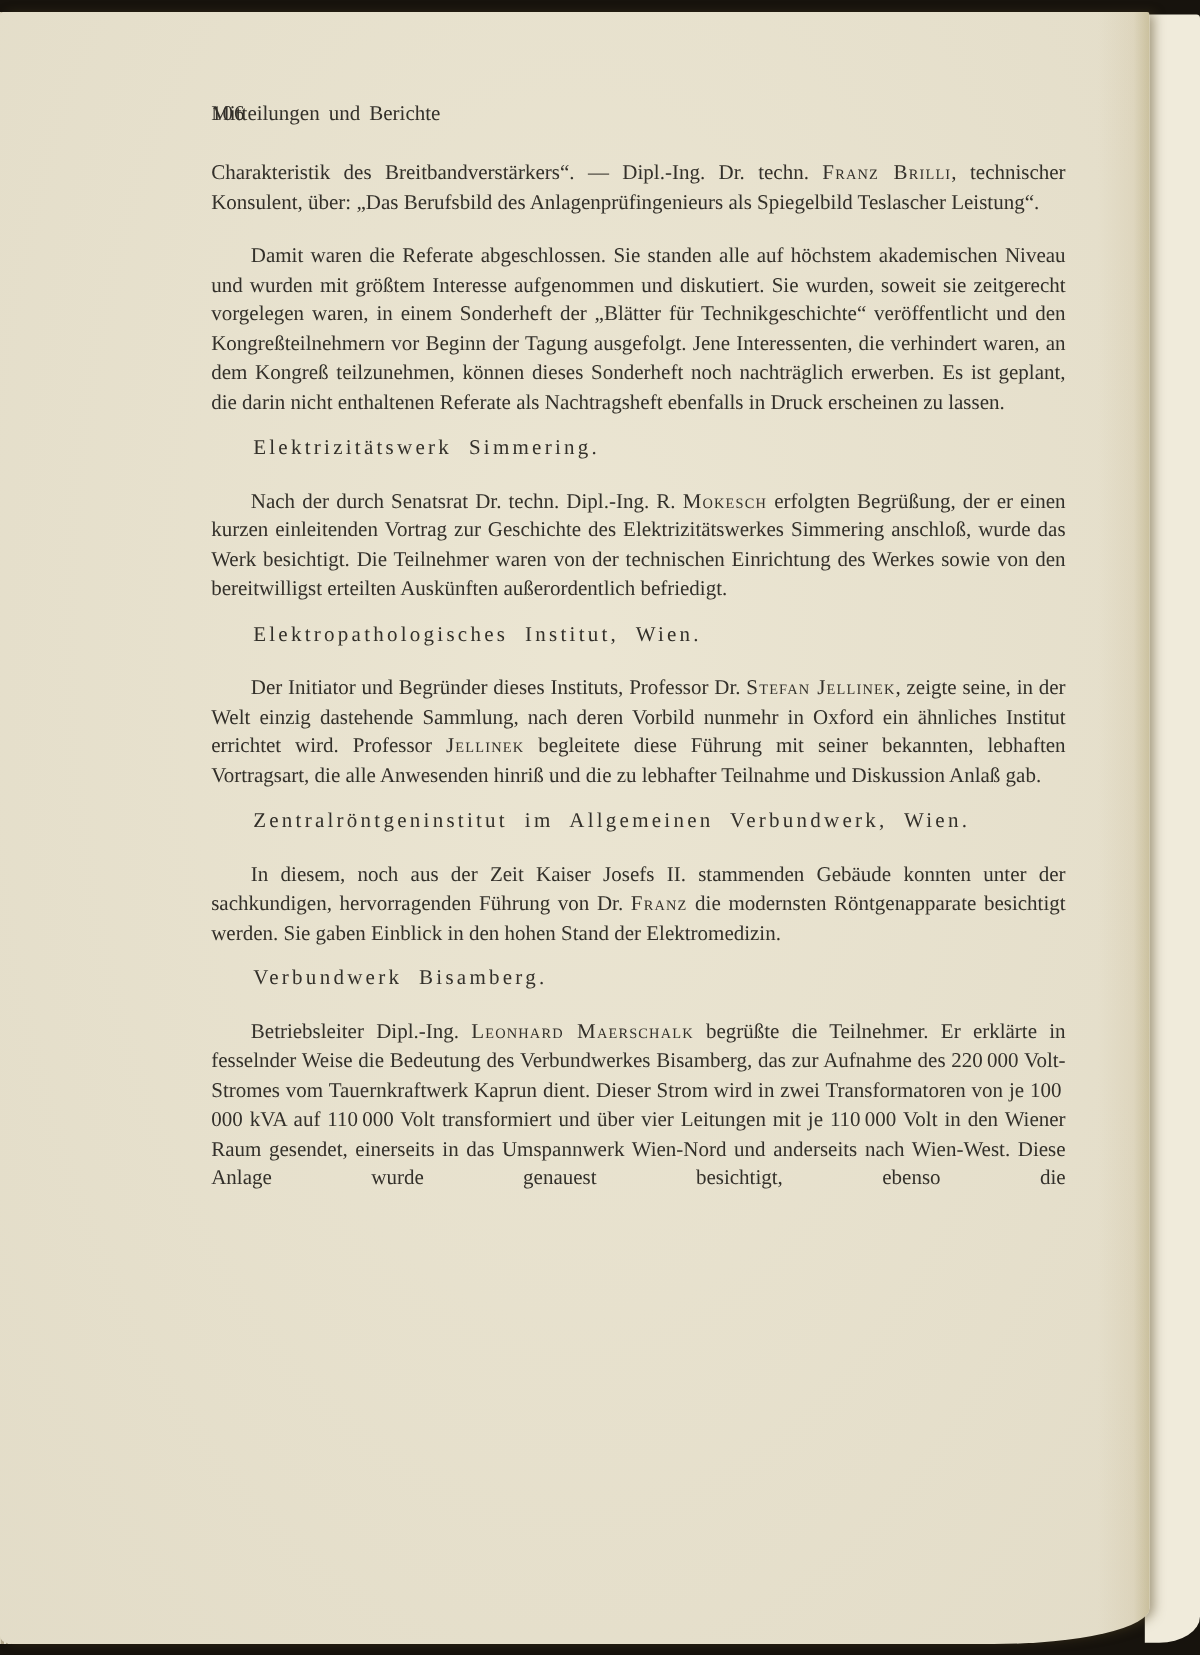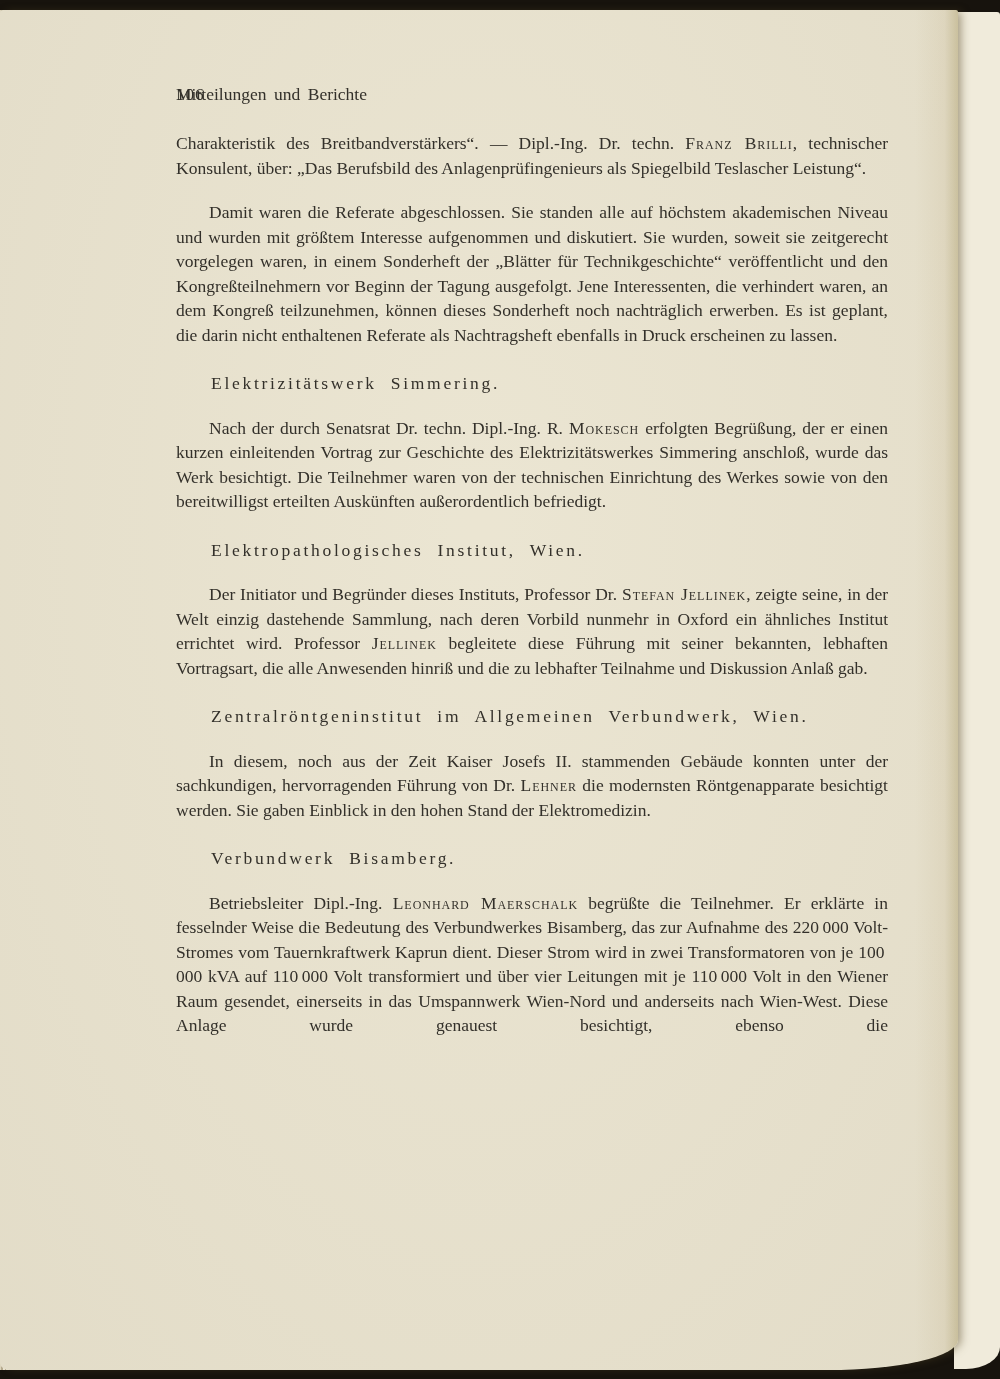--- a/index.html
+++ b/index.html
@@ -49,21 +49,21 @@
   .page-number { position: absolute; left: 0; top: 0; letter-spacing: 0.04em; }
   .head-title  { position: absolute; left: 0; right: 0; text-align: left; word-spacing: 0.18em; }
   .para {
     margin: 20px 0 0;
     text-align: justify;
   }
   .para:first-of-type { margin-top: 0; }
   .para.indent { text-indent: 33px; }
   .para.jlast { text-align-last: justify; }
   .section-heading {
-    margin: 24px 0 6px;
+    margin: 13px 0 6px;
     padding-left: 35px;
     font-size: 17.5px;
     font-weight: normal;
     letter-spacing: 0.155em;
     word-spacing: 0.4em;
     line-height: 24.5px;
   }
   .sc { font-variant: small-caps; letter-spacing: 0.055em; }
 </style>
 </head>
@@ -77,19 +77,19 @@
       <span class="head-title">Mitteilungen und Berichte</span>
     </div>
     <main>
         <p class="para"><span>Charakteristik des Breitbandverstärkers“. — Dipl.-Ing. Dr. techn. </span><span class="sc">Franz Brilli</span><span>, technischer Konsulent, über: „Das Berufsbild des Anlagenprüfingenieurs als Spiegelbild Teslascher Leistung“.</span></p>
         <p class="para indent"><span>Damit waren die Referate abgeschlossen. Sie standen alle auf höchstem akademischen Niveau und wurden mit größtem Interesse aufgenommen und diskutiert. Sie wurden, soweit sie zeitgerecht vorgelegen waren, in einem Sonderheft der „Blätter für Technikgeschichte“ veröffentlicht und den Kongreßteilnehmern vor Beginn der Tagung ausgefolgt. Jene Interessenten, die verhindert waren, an dem Kongreß teilzunehmen, können dieses Sonderheft noch nachträglich erwerben. Es ist geplant, die darin nicht enthaltenen Referate als Nachtragsheft ebenfalls in Druck erscheinen zu lassen.</span></p>
         <h2 class="section-heading">Elektrizitätswerk Simmering.</h2>
         <p class="para indent"><span>Nach der durch Senatsrat Dr. techn. Dipl.-Ing. R. </span><span class="sc">Mokesch</span><span> erfolgten Begrüßung, der er einen kurzen einleitenden Vortrag zur Geschichte des Elektrizitätswerkes Simmering anschloß, wurde das Werk besichtigt. Die Teilnehmer waren von der technischen Einrichtung des Werkes sowie von den bereitwilligst erteilten Auskünften außerordentlich befriedigt.</span></p>
         <h2 class="section-heading">Elektropathologisches Institut, Wien.</h2>
         <p class="para indent"><span>Der Initiator und Begründer dieses Instituts, Professor Dr. </span><span class="sc">Stefan Jellinek</span><span>, zeigte seine, in der Welt einzig dastehende Sammlung, nach deren Vorbild nunmehr in Oxford ein ähnliches Institut errichtet wird. Professor </span><span class="sc">Jellinek</span><span> begleitete diese Führung mit seiner bekannten, lebhaften Vortragsart, die alle Anwesenden hinriß und die zu lebhafter Teilnahme und Diskussion Anlaß gab.</span></p>
         <h2 class="section-heading">Zentralröntgeninstitut im Allgemeinen Verbundwerk, Wien.</h2>
-        <p class="para indent"><span>In diesem, noch aus der Zeit Kaiser Josefs II. stammenden Gebäude konnten unter der sachkundigen, hervorragenden Führung von Dr. </span><span class="sc">Lehner</span><span> die modernsten Röntgenapparate besichtigt werden. Sie gaben Einblick in den hohen Stand der Elektromedizin.</span></p>
+        <p class="para indent"><span>In diesem, noch aus der Zeit Kaiser Josefs II. stammenden Gebäude konnten unter der sachkundigen, hervorragenden Führung von Dr. </span><span class="sc">Franz</span><span> die modernsten Röntgenapparate besichtigt werden. Sie gaben Einblick in den hohen Stand der Elektromedizin.</span></p>
         <h2 class="section-heading">Verbundwerk Bisamberg.</h2>
         <p class="para indent jlast"><span>Betriebsleiter Dipl.-Ing. </span><span class="sc">Leonhard Maerschalk</span><span> begrüßte die Teilnehmer. Er erklärte in fesselnder Weise die Bedeutung des Verbundwerkes Bisamberg, das zur Aufnahme des 220 000 Volt-Stromes vom Tauernkraftwerk Kaprun dient. Dieser Strom wird in zwei Transformatoren von je 100 000 kVA auf 110 000 Volt transformiert und über vier Leitungen mit je 110 000 Volt in den Wiener Raum gesendet, einerseits in das Umspannwerk Wien-Nord und anderseits nach Wien-West. Diese Anlage wurde genauest besichtigt, ebenso die</span></p>
       </main>
   </div>
 </div>
 <div class="edge-stack"></div>
 
 </body></html>

